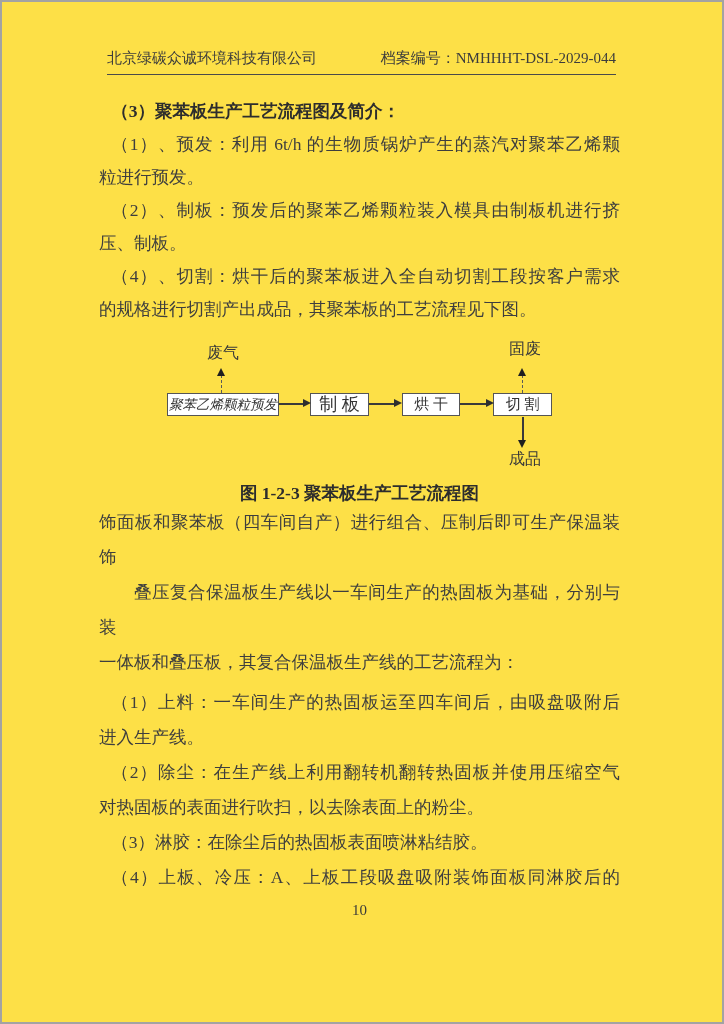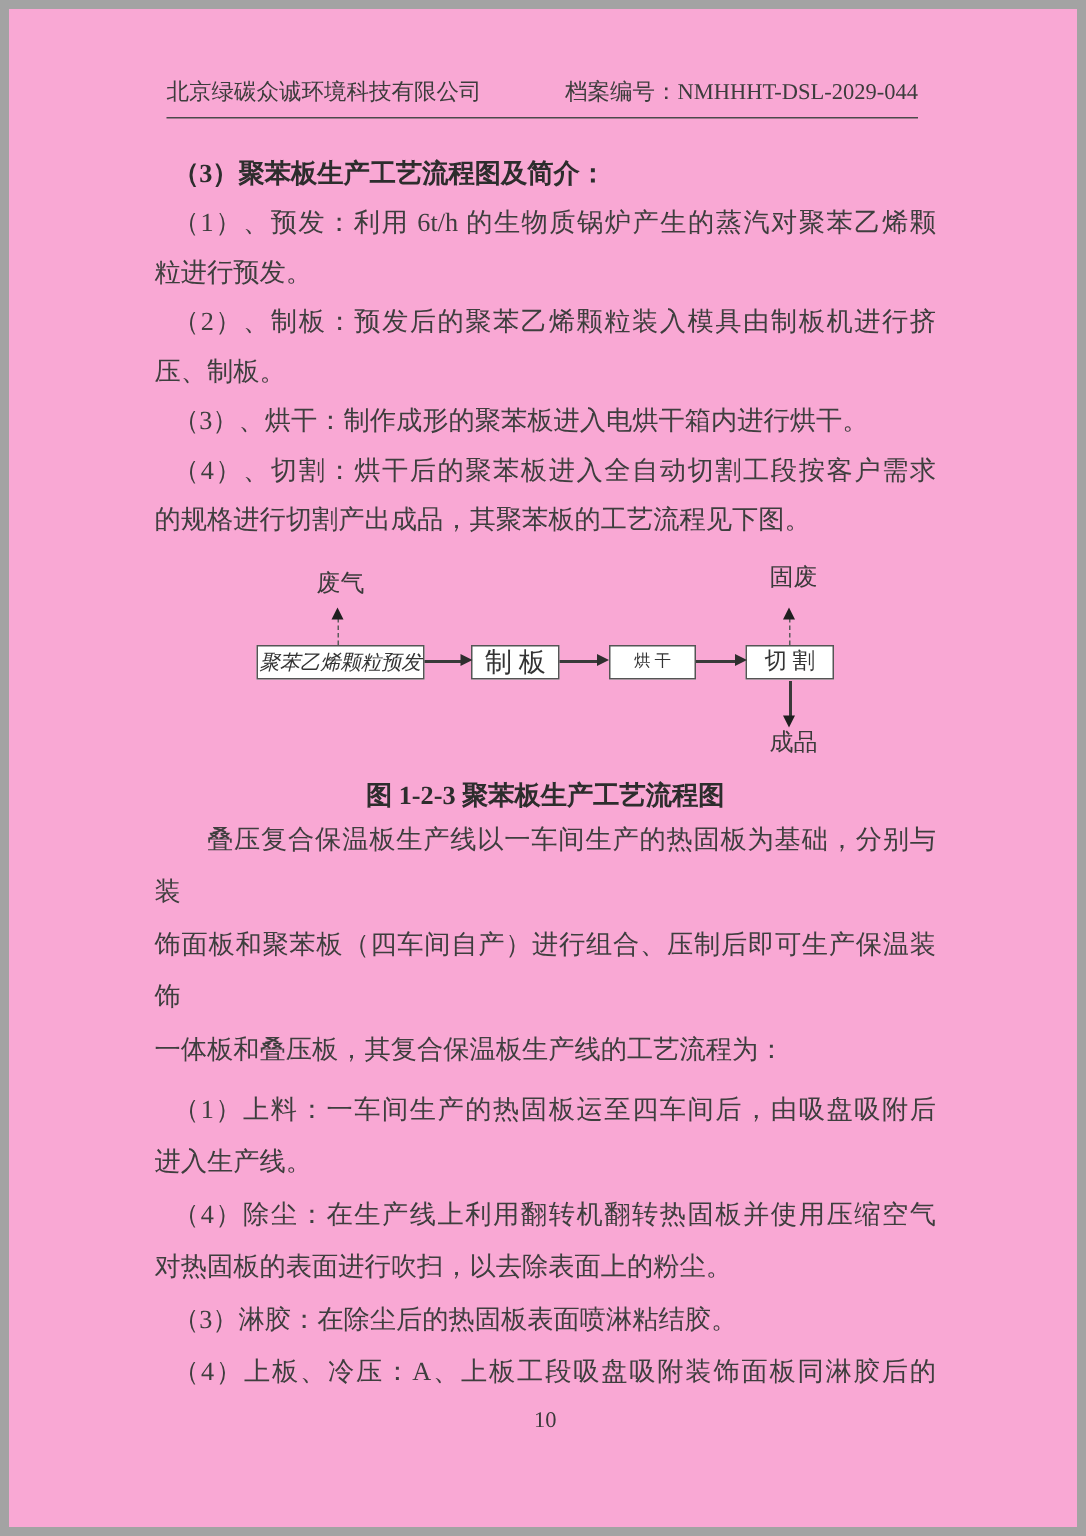--- a/index.html
+++ b/index.html
@@ -1,21 +1,21 @@
 <!DOCTYPE html>
 <html><head>
 <meta charset="utf-8">
 <style>
   html,body{margin:0;padding:0;background:#e9e9e9;}
   .page{
     position:relative;
     width:724px;height:1024px;
     margin:0 auto;
-    background:#f9a8d4;
-    border:6px solid #a3a3a3;
+    background:#fde047;
+    border:2px solid #a3a3a3;
     box-sizing:border-box;
     font-family:"Liberation Serif","DejaVu Serif",serif;
     color:#3e3e3e;
     overflow:hidden;
   }
   
   .hdr{
     margin:46px 106px 0 105px;
     display:flex;justify-content:space-between;align-items:flex-end;
     border-bottom:1px solid #4a4a4a;
@@ -65,21 +65,20 @@
   </div>
 
   <div class="content">
 
     <div class="h3d">（3）聚苯板生产工艺流程图及简介：</div>
     <div class="sec3">
       <div class="ln ind j">（1）、预发：利用 6t/h 的生物质锅炉产生的蒸汽对聚苯乙烯颗</div>
       <div class="ln">粒进行预发。</div>
       <div class="ln ind j">（2）、制板：预发后的聚苯乙烯颗粒装入模具由制板机进行挤</div>
       <div class="ln">压、制板。</div>
-      <div class="ln ind">（3）、烘干：制作成形的聚苯板进入电烘干箱内进行烘干。</div>
       <div class="ln ind j">（4）、切割：烘干后的聚苯板进入全自动切割工段按客户需求</div>
       <div class="ln">的规格进行切割产出成品，其聚苯板的工艺流程见下图。</div>
     </div>
 
     <div class="diagram">
       <div class="dlabel" style="left:96px;top:4px;">废气</div>
       <div class="dlabel" style="left:398px;top:0;text-align:center;">固废</div>
       <div class="dlabel" style="left:398px;top:110px;">成品</div>
 
       <span class="arrup" style="left:122px;top:35px;height:18px;">
@@ -87,46 +86,46 @@
         </span>
       <span class="arrup" style="left:423px;top:35px;height:18px;">
           <span class="tri"></span>
         </span>
       <span class="arrdn" style="left:423px;top:77px;height:24px;">
           <span class="tri"></span>
         </span>
 
       <div class="pbox" style="left:68px;width:110px;font-size:13.5px;font-style:italic;">聚苯乙烯颗粒预发</div>
       <div class="pbox" style="left:211px;width:57px;font-size:18px;">制 板</div>
-      <div class="pbox" style="left:303px;width:56px;font-size:11px;">烘 干</div>
+      <div class="pbox" style="left:303px;width:56px;font-size:15px;">烘 干</div>
       <div class="pbox" style="left:394px;width:57px;font-size:15px;">切 割</div>
 
       <span class="arrh" style="left:180px;width:31px;">
           <span class="shaft"></span>
           <span class="tri"></span>
         </span>
       <span class="arrh" style="left:270px;width:32px;">
           <span class="shaft"></span>
           <span class="tri"></span>
         </span>
       <span class="arrh" style="left:361px;width:33px;">
           <span class="shaft"></span>
           <span class="tri"></span>
         </span>
     </div>
 
     <div class="caption">图 1-2-3 聚苯板生产工艺流程图</div>
 
     <div class="sec4">
+      <div class="ln j">饰面板和聚苯板（四车间自产）进行组合、压制后即可生产保温装饰</div>
       <div class="ln ind2 j">叠压复合保温板生产线以一车间生产的热固板为基础，分别与装</div>
-      <div class="ln j">饰面板和聚苯板（四车间自产）进行组合、压制后即可生产保温装饰</div>
       <div class="ln">一体板和叠压板，其复合保温板生产线的工艺流程为：</div>
       <div class="ln ind j mt5">（1）上料：一车间生产的热固板运至四车间后，由吸盘吸附后</div>
       <div class="ln">进入生产线。</div>
-      <div class="ln ind j">（4）除尘：在生产线上利用翻转机翻转热固板并使用压缩空气</div>
+      <div class="ln ind j">（2）除尘：在生产线上利用翻转机翻转热固板并使用压缩空气</div>
       <div class="ln">对热固板的表面进行吹扫，以去除表面上的粉尘。</div>
       <div class="ln ind">（3）淋胶：在除尘后的热固板表面喷淋粘结胶。</div>
       <div class="ln ind j">（4）上板、冷压：A、上板工段吸盘吸附装饰面板同淋胶后的</div>
     </div>
   </div>
 
   <div class="footer">
     <span>10</span>
   </div>
 

